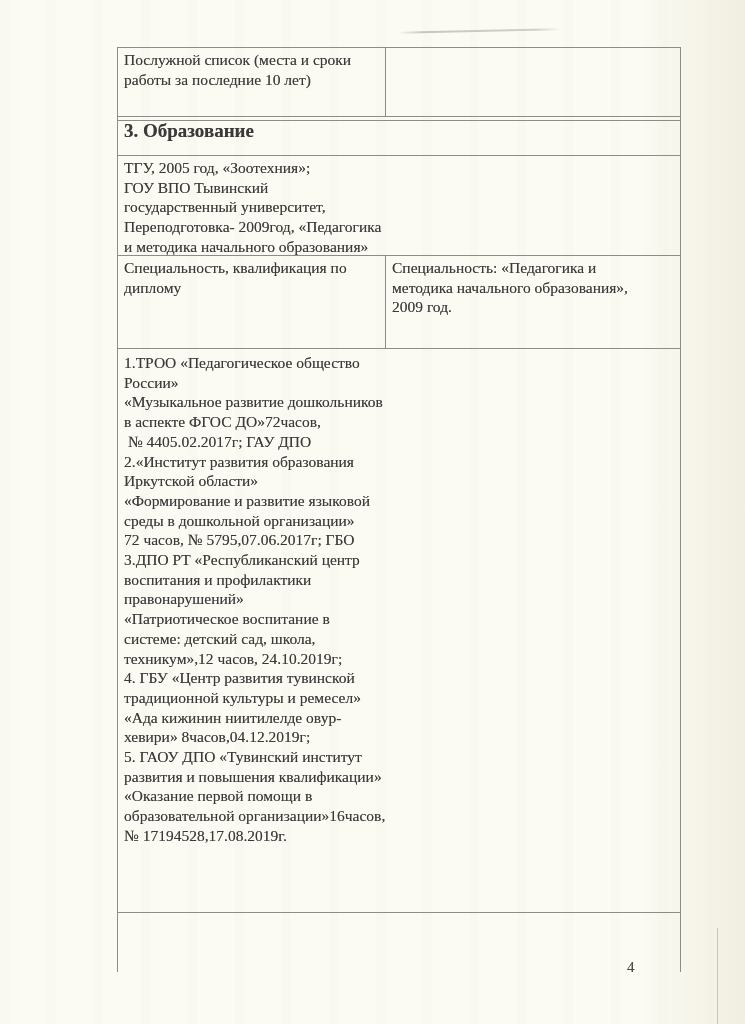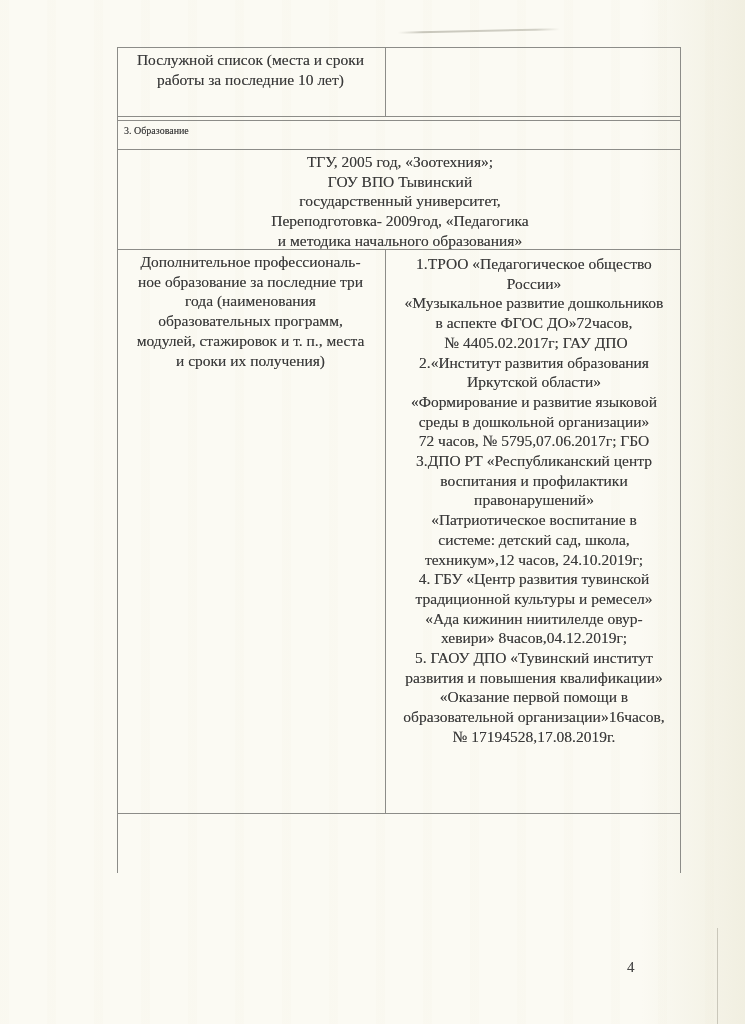--- a/index.html
+++ b/index.html
@@ -39,33 +39,33 @@
     border-left:1px solid var(--line);
     border-right:1px solid var(--line);
   }
   .trow{display:flex;box-sizing:border-box;border-bottom:1px solid var(--line);}
   .cl,.cr{
     box-sizing:border-box;
     white-space:pre-wrap;
     font-size:15.5px;line-height:19.7px;
     text-shadow:0 0 0.6px rgba(58,58,58,0.55);
     overflow:hidden;
-    text-align:center;
   }
   .cl{width:268px;border-right:1px solid var(--line);padding:2px 8px 0 6px;}
   .cr{flex:1;padding:2px 4px 0 6px;}
   .r1{height:69px}
   .gap1{height:3px}
   .section-row{
-    height:30px;box-sizing:border-box;
+    height:36px;box-sizing:border-box;
     border-top:1px solid var(--line);
     border-bottom:1px solid var(--line);
     padding:0 0 0 6px;
-    font-size:10px;line-height:20px;
+    font-size:19px;line-height:20px;
     text-shadow:0 0 0.6px rgba(58,58,58,0.55);
+    font-weight:bold;
   }
   .r2{height:100px}
   .r3{height:93px}
   .r4{height:564px}
   .r4 .cr{padding-top:4px}
   .gap2{height:5px}
   .r5{height:54px;border-bottom:none}
   .page-number{
     position:absolute;left:627px;top:959px;
     font-size:15px;color:#474747;
@@ -91,28 +91,29 @@
   <div class="section-row">3. Образование</div>
 
   <div class="trow r2">
     <div class="cr">ТГУ, 2005 год, «Зоотехния»;
 ГОУ ВПО Тывинский
 государственный университет,
 Переподготовка- 2009год, «Педагогика
 и методика начального образования»</div>
   </div>
 
+  <div class="trow r3">
+    <div class="cl">Специальность, квалификация по
+диплому</div>
+    <div class="cr">Специальность: «Педагогика и
+методика начального образования»,
+2009 год.</div>
+  </div>
 
   <div class="trow r4">
-    <div class="cl">Дополнительное профессиональ-
-ное образование за последние три
-года (наименования
-образовательных программ,
-модулей, стажировок и т. п., места
-и сроки их получения)</div>
     <div class="cr">1.ТРОО «Педагогическое общество
 России»
 «Музыкальное развитие дошкольников
 в аспекте ФГОС ДО»72часов,
  № 4405.02.2017г; ГАУ ДПО
 2.«Институт развития образования
 Иркутской области»
 «Формирование и развитие языковой
 среды в дошкольной организации»
 72 часов, № 5795,07.06.2017г; ГБО

